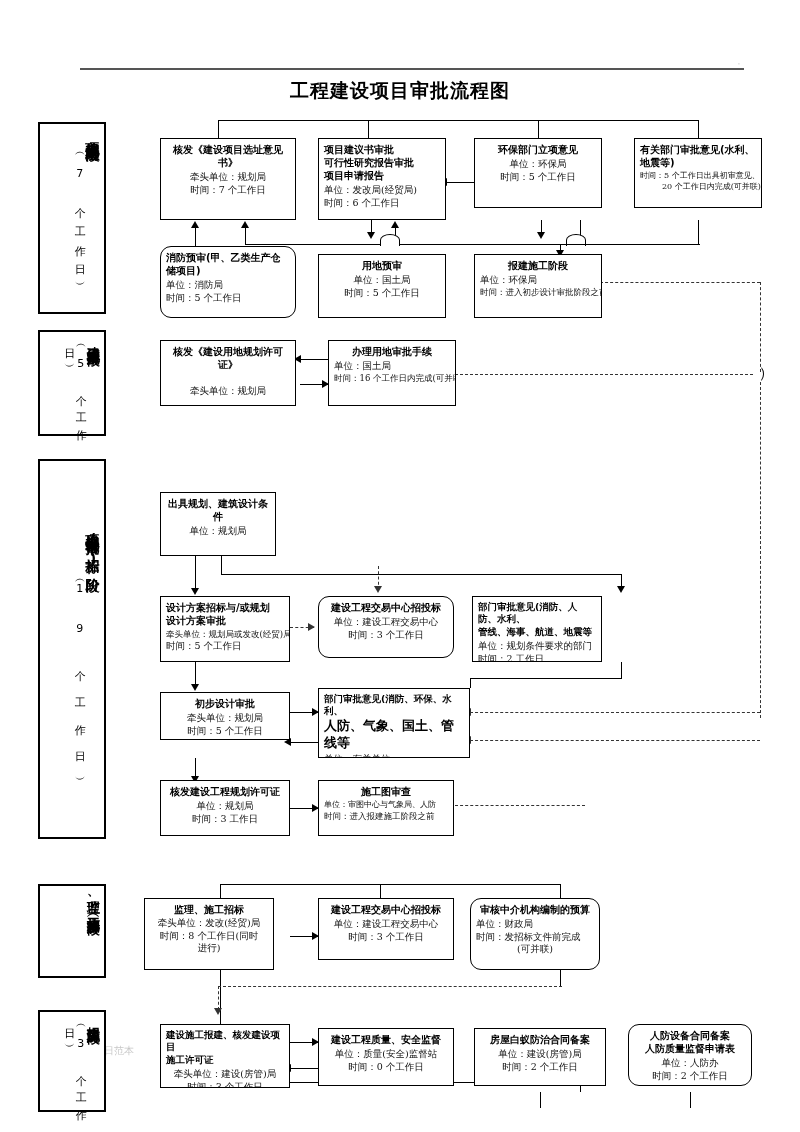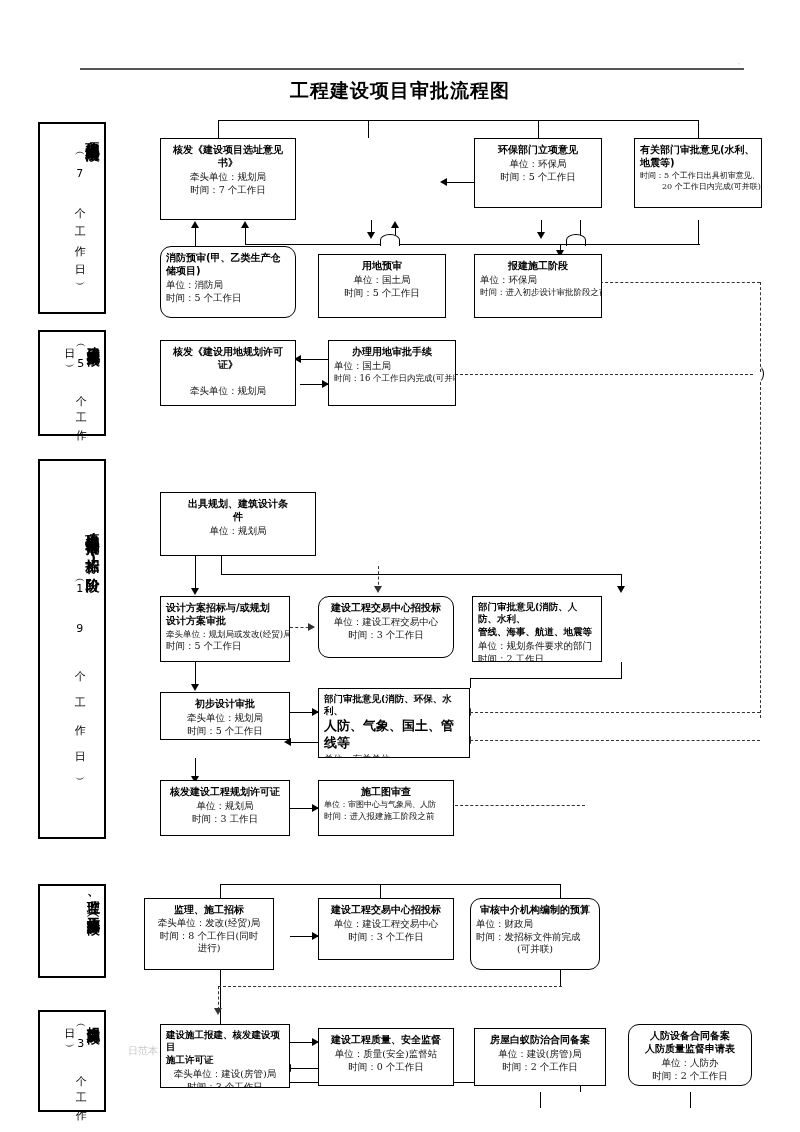--- a/index.html
+++ b/index.html
@@ -99,21 +99,21 @@
 </style>
 </head>
 <body>
 
 <div id="page">
 
   <div class="top-rule"></div>
   <div class="top-tick">·</div>
   <div class="doc-title">工程建设项目审批流程图</div>
 
-  <div class="watermark" style="left:104px;top:1044px;padding-left:24px;">日范本</div>
+  <div class="watermark" style="left:104px;top:1044px;">日范本</div>
 
   <div class="stage" style="left:38px;top:122px;width:68px;height:192px;">
     <div class="st-name">立项规划选址阶段</div>
     <div class="st-days">（ 7 个 工 作 日 ）</div>
   </div>
 
   <div class="stage" style="left:38px;top:330px;width:68px;height:106px;padding-top:4px;">
     <div class="st-name" style="font-size:13px;">建设用地审批阶段</div>
     <div class="st-days" style="margin-top:4px;letter-spacing:2px;">（ 5 个 工 作 日 ）</div>
   </div>
@@ -239,20 +239,27 @@
 
   <div class="ln v" style="left:540px;top:1092px;height:16px;"></div>
   <div class="ln v" style="left:690px;top:1092px;height:16px;"></div>
 
   <div class="box" style="left:160px;top:138px;width:136px;height:82px;">
     <div class="t">核发《建设项目选址意见书》</div>
     <div class="l ctr">牵头单位：规划局</div>
     <div class="l ctr">时间：7 个工作日</div>
   </div>
 
+  <div class="box" style="left:318px;top:138px;width:128px;height:82px;">
+    <div class="t lft" style="margin-bottom:0;">项目建议书审批</div>
+    <div class="t lft" style="margin-bottom:0;">可行性研究报告审批</div>
+    <div class="t lft">项目申请报告</div>
+    <div class="l">单位：发改局(经贸局)</div>
+    <div class="l">时间：6 个工作日</div>
+  </div>
 
   <div class="box" style="left:474px;top:138px;width:128px;height:70px;">
     <div class="t">环保部门立项意见</div>
     <div class="l ctr">单位：环保局</div>
     <div class="l ctr">时间：5 个工作日</div>
   </div>
 
   <div class="box" style="left:634px;top:138px;width:128px;height:70px;">
     <div class="t lft" style="margin-bottom:0;">有关部门审批意见(水利、</div>
     <div class="t lft">地震等)</div>
@@ -283,21 +290,21 @@
     <div class="t" style="margin-bottom:14px;">核发《建设用地规划许可证》</div>
     <div class="l ctr">牵头单位：规划局</div>
   </div>
 
   <div class="box" style="left:328px;top:340px;width:128px;height:66px;">
     <div class="t">办理用地审批手续</div>
     <div class="l">单位：国土局</div>
     <div class="l" style="font-size:8.5px;">时间：16 个工作日内完成(可并联)</div>
   </div>
 
-  <div class="box" style="left:160px;top:492px;width:156px;height:64px;">
+  <div class="box" style="left:160px;top:492px;width:116px;height:64px;">
     <div class="t" style="margin-bottom:0;">出具规划、建筑设计条</div>
     <div class="t">件</div>
     <div class="l ctr">单位：规划局</div>
   </div>
 
   <div class="box" style="left:160px;top:596px;width:130px;height:66px;">
     <div class="t lft" style="margin-bottom:0;">设计方案招标与/或规划</div>
     <div class="t lft">设计方案审批</div>
     <div class="l" style="font-size:8.5px;">牵头单位：规划局或发改(经贸)局</div>
     <div class="l">时间：5 个工作日</div>

